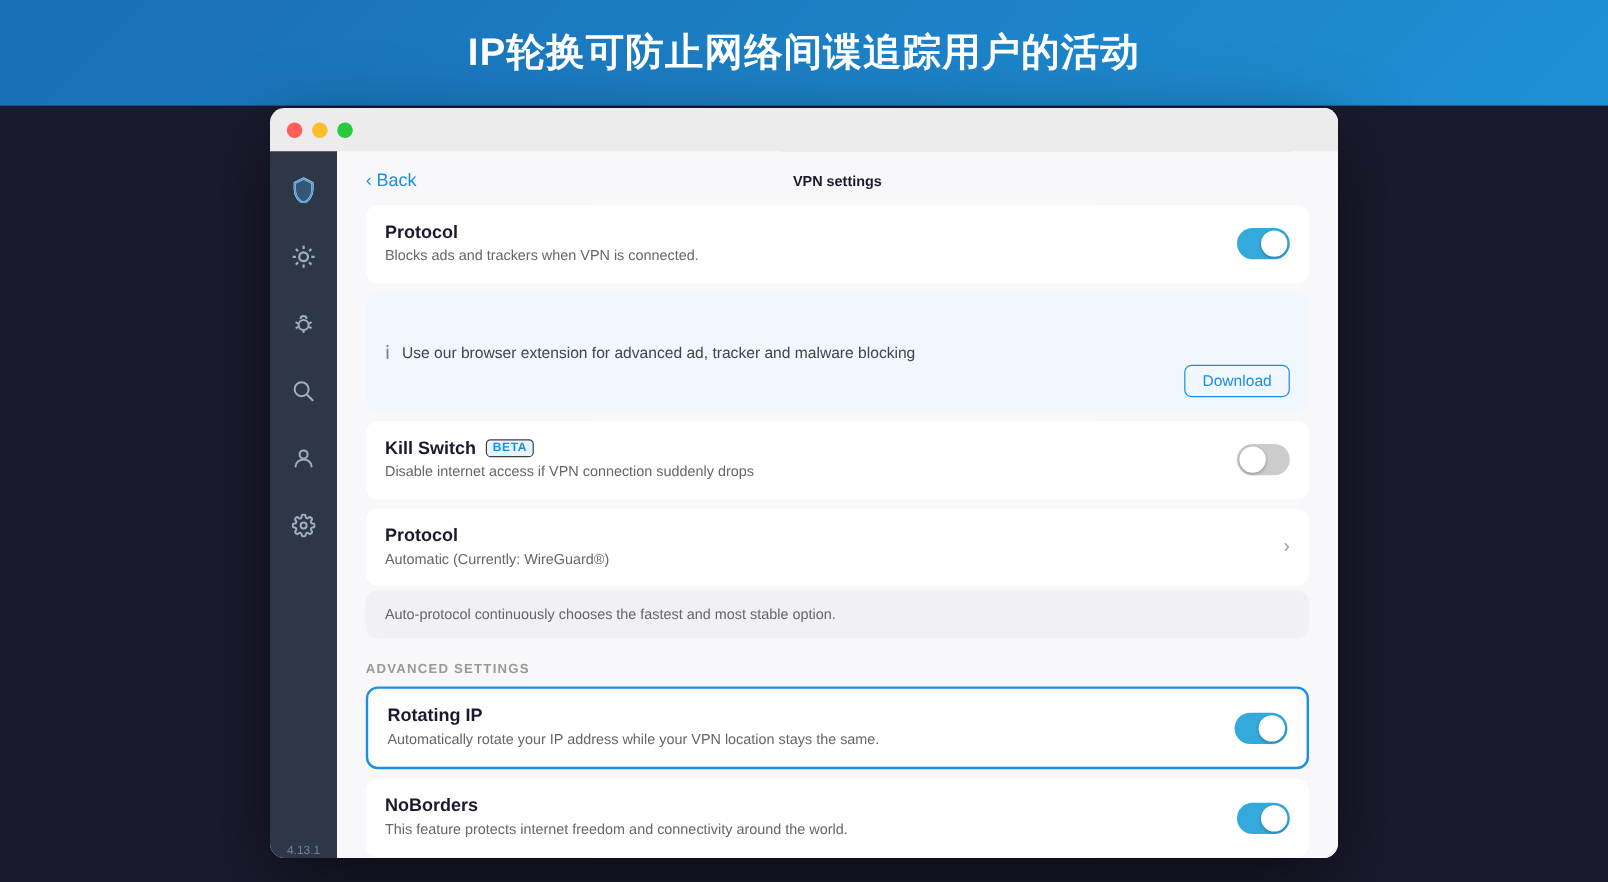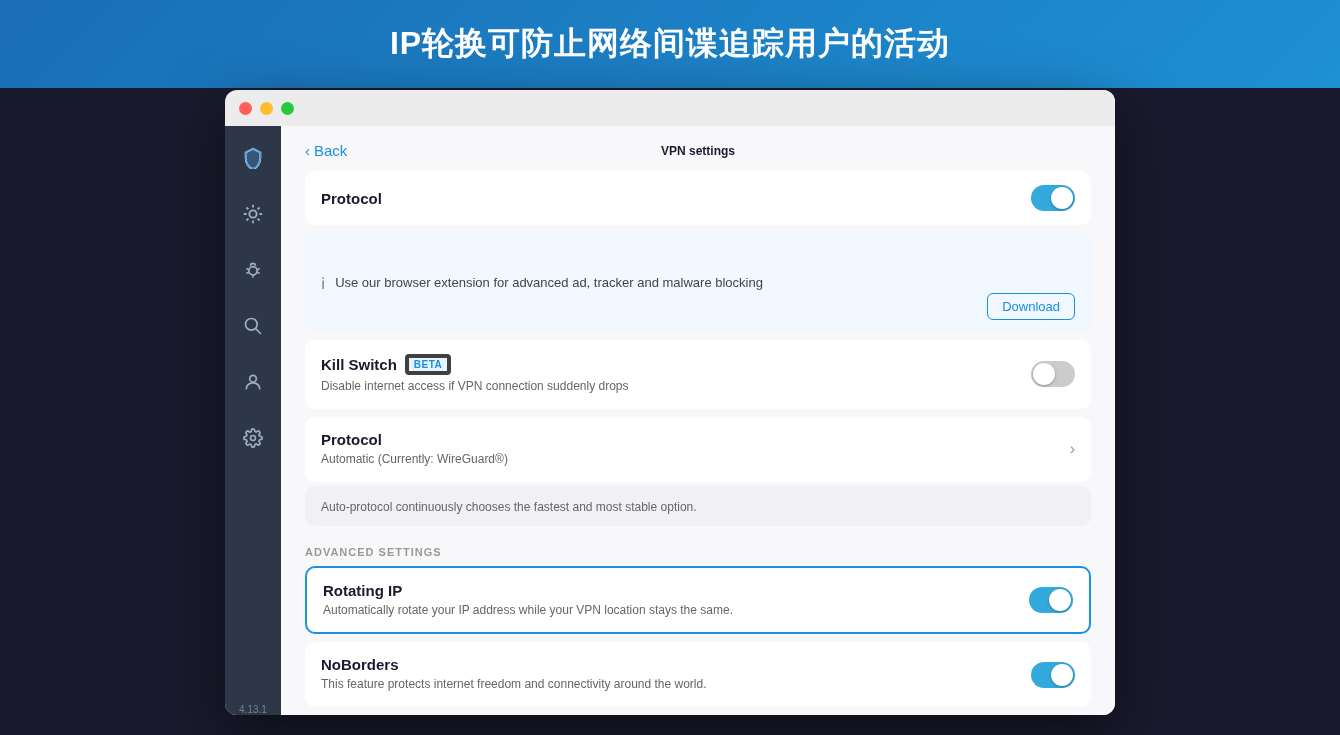--- a/index.html
+++ b/index.html
@@ -161,21 +161,21 @@
     .setting-desc {
       font-size: 12px;
       color: #666;
       margin-top: 3px;
       line-height: 1.4;
     }
 
     .beta-badge {
       background: #e8f4fd;
       color: #1a8fe3;
-      border: 4px solid #404040;
+      border: 1px solid #404040;
       border-radius: 4px;
       font-size: 10px;
       font-weight: 700;
       padding: 1px 5px;
       letter-spacing: 0.5px;
     }
 
     
     .toggle {
       width: 44px;
@@ -362,20 +362,21 @@
         <span>Back</span>
       </div>
       <div class="header-title">VPN settings</div>
     </div>
 
     <div class="settings-list">
 
       <div class="setting-item">
         <div class="setting-text">
           <div class="setting-title">Protocol</div>
+          <div class="setting-desc">Blocks ads and trackers when VPN is connected.</div>
         </div>
         <div class="toggle on">
           <div class="toggle-knob"></div>
         </div>
       </div>
 
       <div class="info-box">
         <div class="info-box-left">
           <span class="info-icon">ℹ</span>
           <span class="info-text">Use our browser extension for advanced ad, tracker and malware blocking</span>

